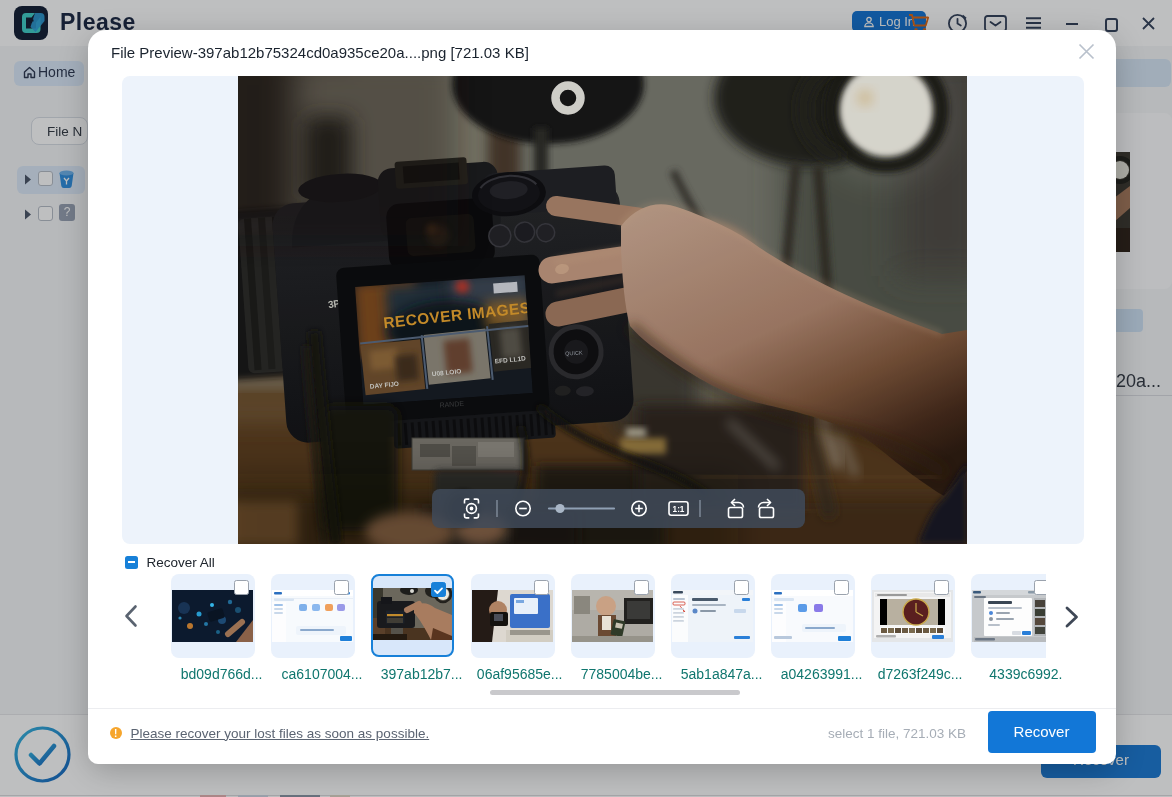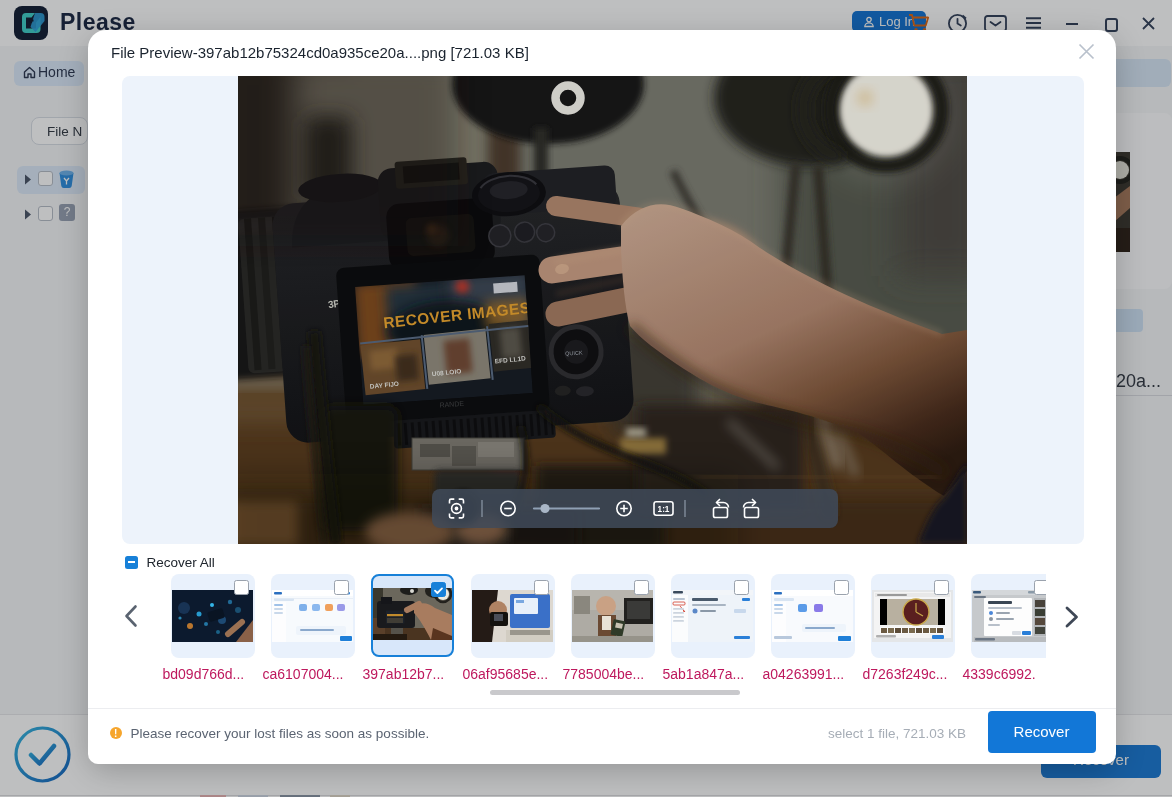--- a/index.html
+++ b/index.html
@@ -14,39 +14,39 @@
   .loginbtn{position:absolute;left:852px;top:11px;width:74px;height:21px;border-radius:5px;background:#1474d4;
             color:#fff;font-size:13px;display:flex;align-items:center;justify-content:center;gap:4px;}
   
   #ovl{position:absolute;inset:0;background:rgba(13,17,23,0.27);z-index:2;}
   
   #modal{position:absolute;left:88px;top:30px;width:1028px;height:733px;background:#fff;border-radius:18px;
          z-index:3;box-shadow:0 8px 30px rgba(0,0,0,0.22);}
   #mtitle{position:absolute;left:23px;top:14px;font-size:15px;color:#1a232e;}
   #preview{position:absolute;left:33.5px;top:45.5px;width:962px;height:468px;background:#edf3fb;border-radius:8px;}
   #photo{position:absolute;left:116.5px;top:0;width:729px;height:468px;background:#55524a;}
-  #toolbar{position:absolute;left:310px;top:413px;width:406px;height:39px;border-radius:8px;
-           background:rgba(64,75,90,0.86);}
+  #toolbar{position:absolute;left:310px;top:413px;width:373px;height:39px;border-radius:8px;
+           background:rgba(64,75,90,0.86);text-align:center;}
   #selrow{position:absolute;left:36.5px;top:525px;height:14px;display:flex;align-items:center;gap:9px;}
   #selrow .cb{width:13px;height:13px;border-radius:2.5px;background:#1780d8;position:relative;}
   #selrow .cb::after{content:"";position:absolute;left:3px;top:5.5px;width:7px;height:2px;background:#fff;}
   #selrow span{font-size:13.5px;color:#20262e;}
   #strip{position:absolute;left:82.5px;top:543.5px;width:875px;height:115px;overflow:hidden;}
   .thumb{position:absolute;top:0;width:84px;height:84px;border-radius:8px;background:#e9f1fc;}
   .thumb .img{position:absolute;left:1.5px;top:16px;width:81px;height:52px;overflow:hidden;}
   .thumb .ck{position:absolute;right:6px;top:6px;width:13px;height:13px;background:#fff;
              border:1.5px solid #9aa2ad;border-radius:2.5px;}
   .tsel{border:2.5px solid #1780d8;width:79px;height:79px;background:#d8e7fa;}
   .tsel .img{left:0;top:12px;width:79px;height:52px;}
-  .lbl{position:absolute;top:636px;width:100px;text-align:left;font-size:14px;color:#be185d;z-index:3;}
+  .lbl{position:absolute;top:636px;width:100px;text-align:right;font-size:14px;color:#0f766e;z-index:3;}
   #footer{position:absolute;left:0;top:677.5px;width:1028px;height:55px;border-top:1px solid #ecedf0;
           border-radius:0 0 10px 10px;background:#fff;}
   .warn{position:absolute;left:21.5px;top:18px;width:12.5px;height:12.5px;border-radius:50%;background:#f6a52c;
         color:#fff;font-size:10px;font-weight:bold;text-align:center;line-height:13px;}
-  .fmsg{position:absolute;left:42.5px;top:17px;font-size:13.5px;color:#5b6472;}
+  .fmsg{position:absolute;left:42.5px;top:17px;font-size:13.5px;color:#5b6472;text-decoration:underline;}
   .fsel{position:absolute;right:150px;top:17px;font-size:13.5px;color:#a6adb6;}
   .recbtn{position:absolute;left:899.5px;top:2px;width:108px;height:42px;border-radius:4px;background:#1277d7;
           color:#fff;font-size:15px;display:flex;align-items:center;justify-content:center;}
 </style>
 </head>
 <body>
 <div id="app">
   <div id="titlebar">
     <div class="logo">
       <svg width="34" height="34" viewBox="0 0 34 34">

